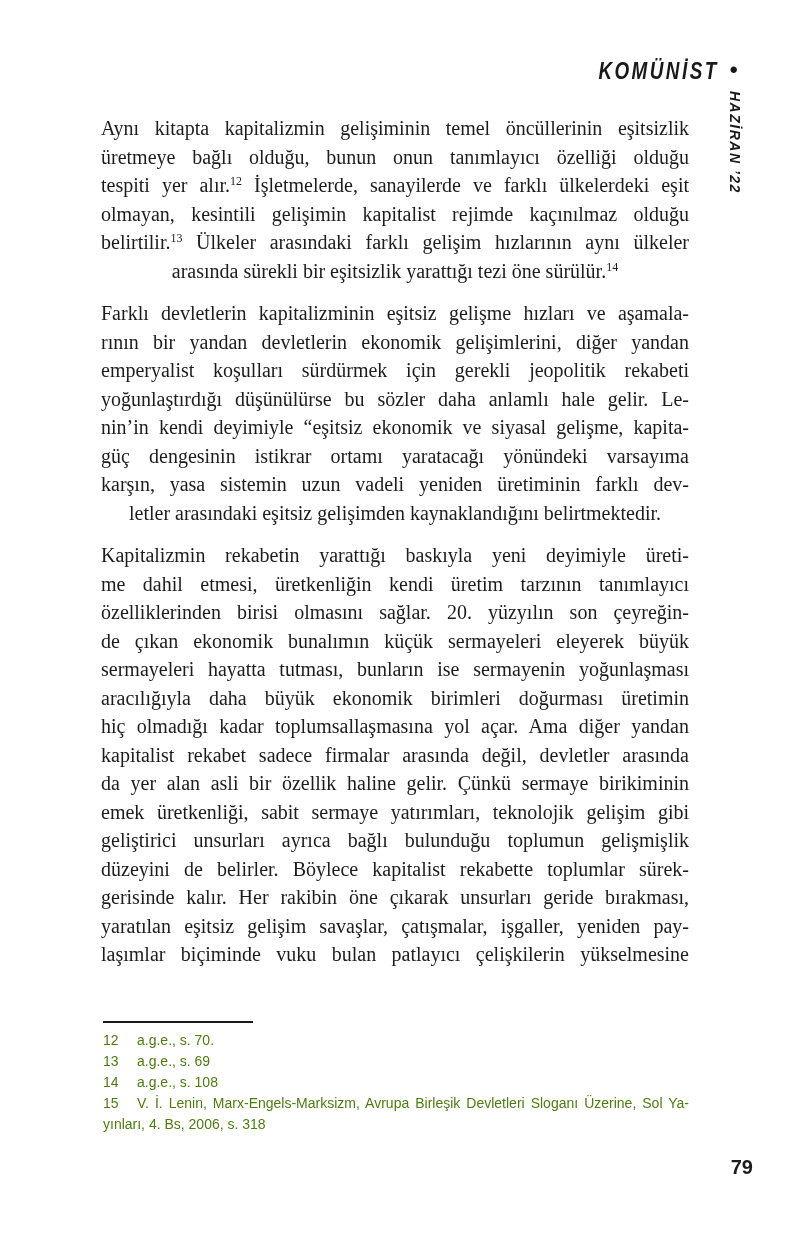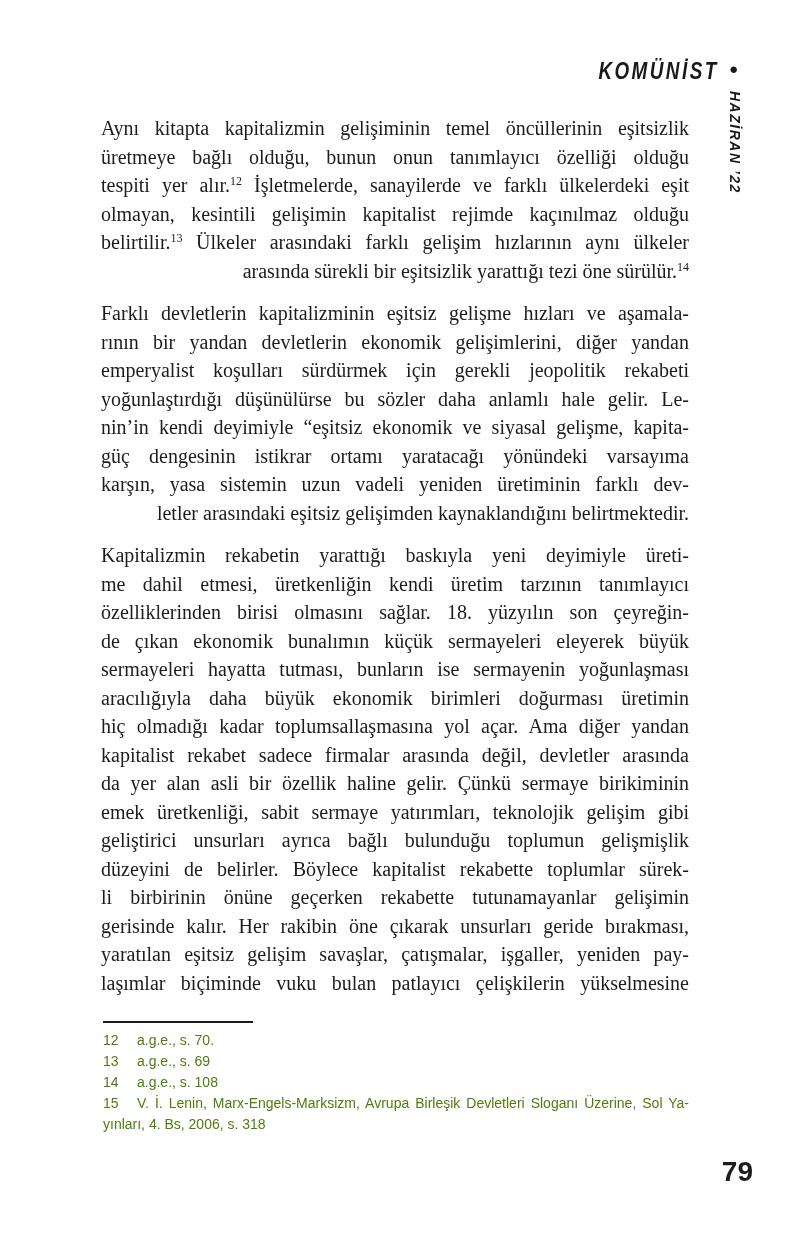--- a/index.html
+++ b/index.html
@@ -48,21 +48,21 @@
     position: absolute; left: 101px; top: 100px; width: 588px;
     font-size: 20px; color: #1c1c1c;
   }
   .para { margin: 14px 0 11px 0; }
   .para:last-child { margin-bottom: 0; }
   .line {
     height: 28.5px; line-height: 28.5px;
     text-align: justify; text-align-last: justify;
     overflow: hidden; white-space: normal;
   }
-  .line.no-just { text-align: right; text-align-last: auto; }
+  .line.no-just { text-align: center; text-align-last: auto; }
   .italic { }
   .sup { font-size: 12px; position: relative; top: -7px; line-height: 0; }
   .isup { font-size: 12px; position: relative; top: -7px; line-height: 0; font-style: italic; }
 
   
   .fn-rule {
     position: absolute; left: 103px; top: 1021px;
     width: 150px; height: 2px; background: #1a1a1a;
   }
   .footnotes {
@@ -71,21 +71,21 @@
     font-size: 14px; line-height: 21px; color: #4d7c0f;
   }
   .fn-line { text-align: left; }
   .fn-line.fn-just { text-align: justify; text-align-last: justify; }
   .fn-num { display: inline-block; width: 34px; }
 
   
   .page-number {
     position: absolute; top: 1156px; right: 45px;
     font-family: "Liberation Sans", "DejaVu Sans", sans-serif;
-    font-weight: 700; font-size: 28px; color: #1c1c1c;
+    font-weight: 700; font-size: 20px; color: #1c1c1c;
   }
 </style>
 </head>
 <body>
 
 <div class="page">
 
   <div class="header">
     <span class="journal">KOMÜNİST</span>
     <span class="bullet">•</span>
@@ -108,31 +108,30 @@
         <div class="line"><span>emperyalist koşulları sürdürmek için gerekli jeopolitik rekabeti</span></div>
         <div class="line"><span>yoğunlaştırdığı düşünülürse bu sözler daha anlamlı hale gelir. Le-</span></div>
         <div class="line"><span>nin’in kendi deyimiyle </span><span class="italic">“eşitsiz ekonomik ve siyasal gelişme, kapita-</span></div>
         <div class="line"><span>güç dengesinin istikrar ortamı yaratacağı yönündeki varsayıma</span></div>
         <div class="line"><span>karşın, yasa sistemin uzun vadeli yeniden üretiminin farklı dev-</span></div>
         <div class="line no-just"><span>letler arasındaki eşitsiz gelişimden kaynaklandığını belirtmektedir.</span></div>
       </div>
       <div class="para">
         <div class="line"><span>Kapitalizmin rekabetin yarattığı baskıyla yeni deyimiyle üreti-</span></div>
         <div class="line"><span>me dahil etmesi, üretkenliğin kendi üretim tarzının tanımlayıcı</span></div>
-        <div class="line"><span>özelliklerinden birisi olmasını sağlar. 18. yüzyılın son çeyreğin-</span></div>
+        <div class="line"><span>özelliklerinden birisi olmasını sağlar. 20. yüzyılın son çeyreğin-</span></div>
         <div class="line"><span>de çıkan ekonomik bunalımın küçük sermayeleri eleyerek büyük</span></div>
         <div class="line"><span>sermayeleri hayatta tutması, bunların ise sermayenin yoğunlaşması</span></div>
         <div class="line"><span>aracılığıyla daha büyük ekonomik birimleri doğurması üretimin</span></div>
         <div class="line"><span>hiç olmadığı kadar toplumsallaşmasına yol açar. Ama diğer yandan</span></div>
         <div class="line"><span>kapitalist rekabet sadece firmalar arasında değil, devletler arasında</span></div>
         <div class="line"><span>da yer alan asli bir özellik haline gelir. Çünkü sermaye birikiminin</span></div>
         <div class="line"><span>emek üretkenliği, sabit sermaye yatırımları, teknolojik gelişim gibi</span></div>
         <div class="line"><span>geliştirici unsurları ayrıca bağlı bulunduğu toplumun gelişmişlik</span></div>
         <div class="line"><span>düzeyini de belirler. Böylece kapitalist rekabette toplumlar sürek-</span></div>
-        <div class="line"><span>li birbirinin önüne geçerken rekabette tutunamayanlar gelişimin</span></div>
         <div class="line"><span>gerisinde kalır. Her rakibin öne çıkarak unsurları geride bırakması,</span></div>
         <div class="line"><span>yaratılan eşitsiz gelişim savaşlar, çatışmalar, işgaller, yeniden pay-</span></div>
         <div class="line"><span>laşımlar biçiminde vuku bulan patlayıcı çelişkilerin yükselmesine</span></div>
       </div>
     </div>
 
   <div class="fn-rule"></div>
   <div class="footnotes" id="fn-list">
       <div>
         <div class="fn-line"><span class="fn-num">12</span><span>a.g.e., s. 70.</span></div>

